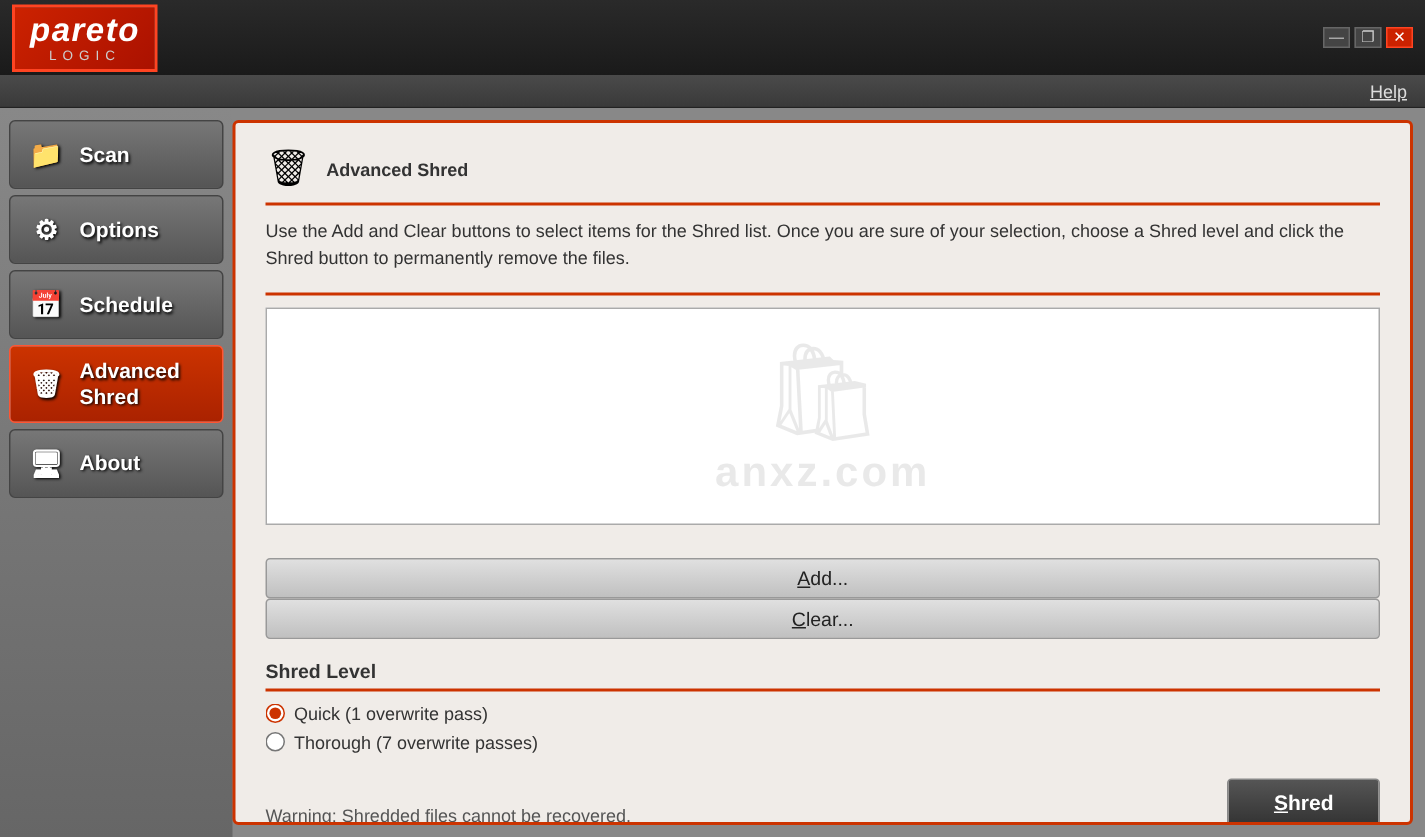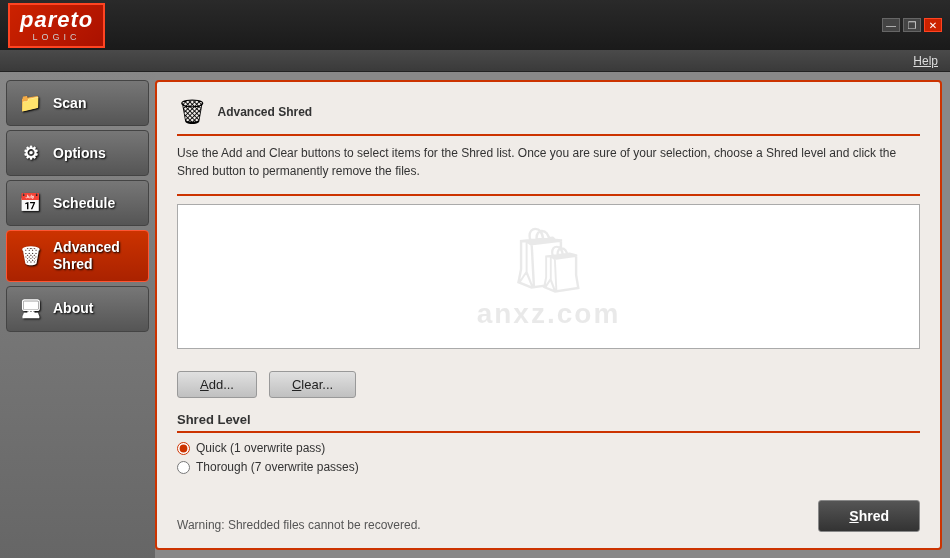--- a/index.html
+++ b/index.html
@@ -216,41 +216,42 @@
     }
     .watermark-text {
       font-size: 28px;
       color: #888;
       font-weight: bold;
       letter-spacing: 2px;
     }
 
     .button-row {
       display: flex;
-      gap: 12px;
+      gap: 0;
       margin-bottom: 14px;
+      flex-direction: column;
     }
     .btn {
       padding: 5px 22px;
       background: linear-gradient(180deg, #e0e0e0 0%, #c0c0c0 100%);
       border: 1px solid #999;
       border-radius: 3px;
       cursor: pointer;
       font-size: 13px;
       color: #222;
     }
     .btn-underline { text-decoration: underline; }
 
     
     .shred-level-section {
       margin-bottom: 12px;
     }
     .radio-row {
       display: flex;
-      align-items: flex-end;
+      align-items: flex-start;
       gap: 6px;
       margin-bottom: 5px;
     }
     .radio-input {
       width: 13px;
       height: 13px;
       accent-color: #cc3300;
       cursor: pointer;
     }
     .radio-label {

